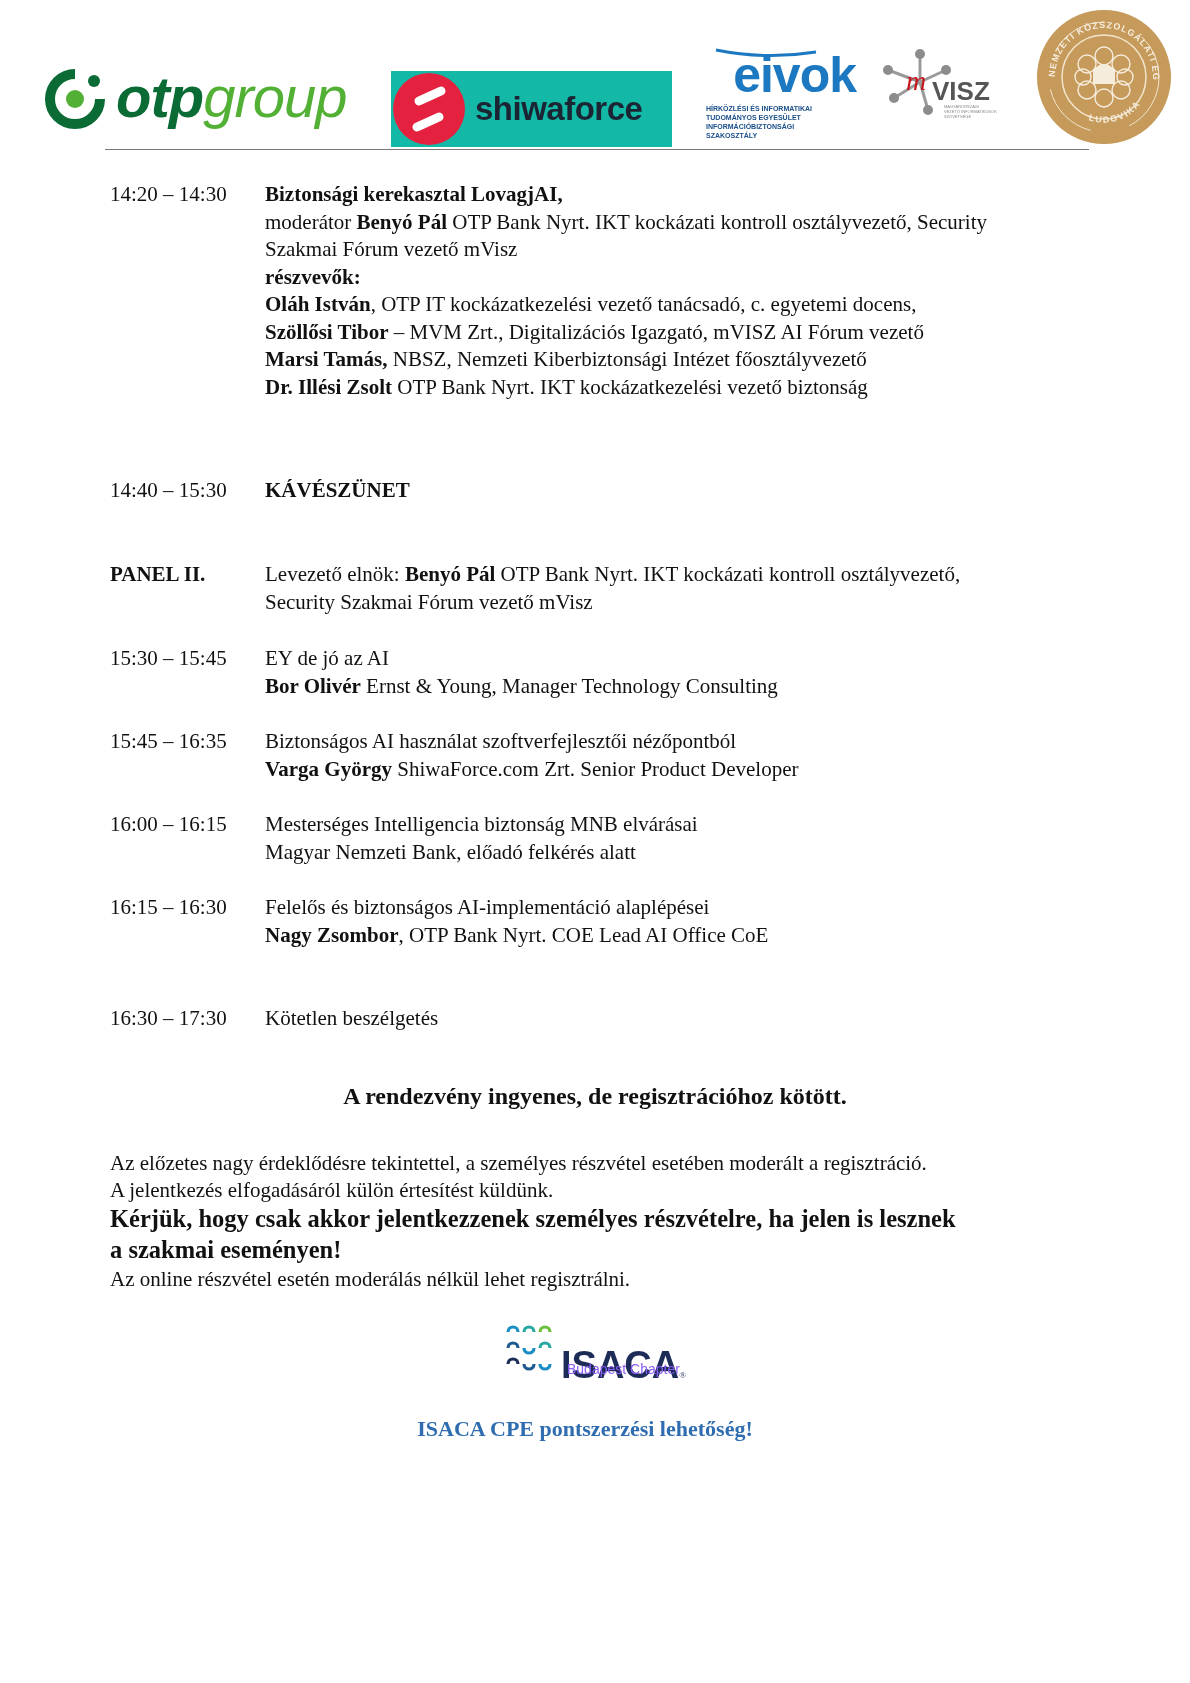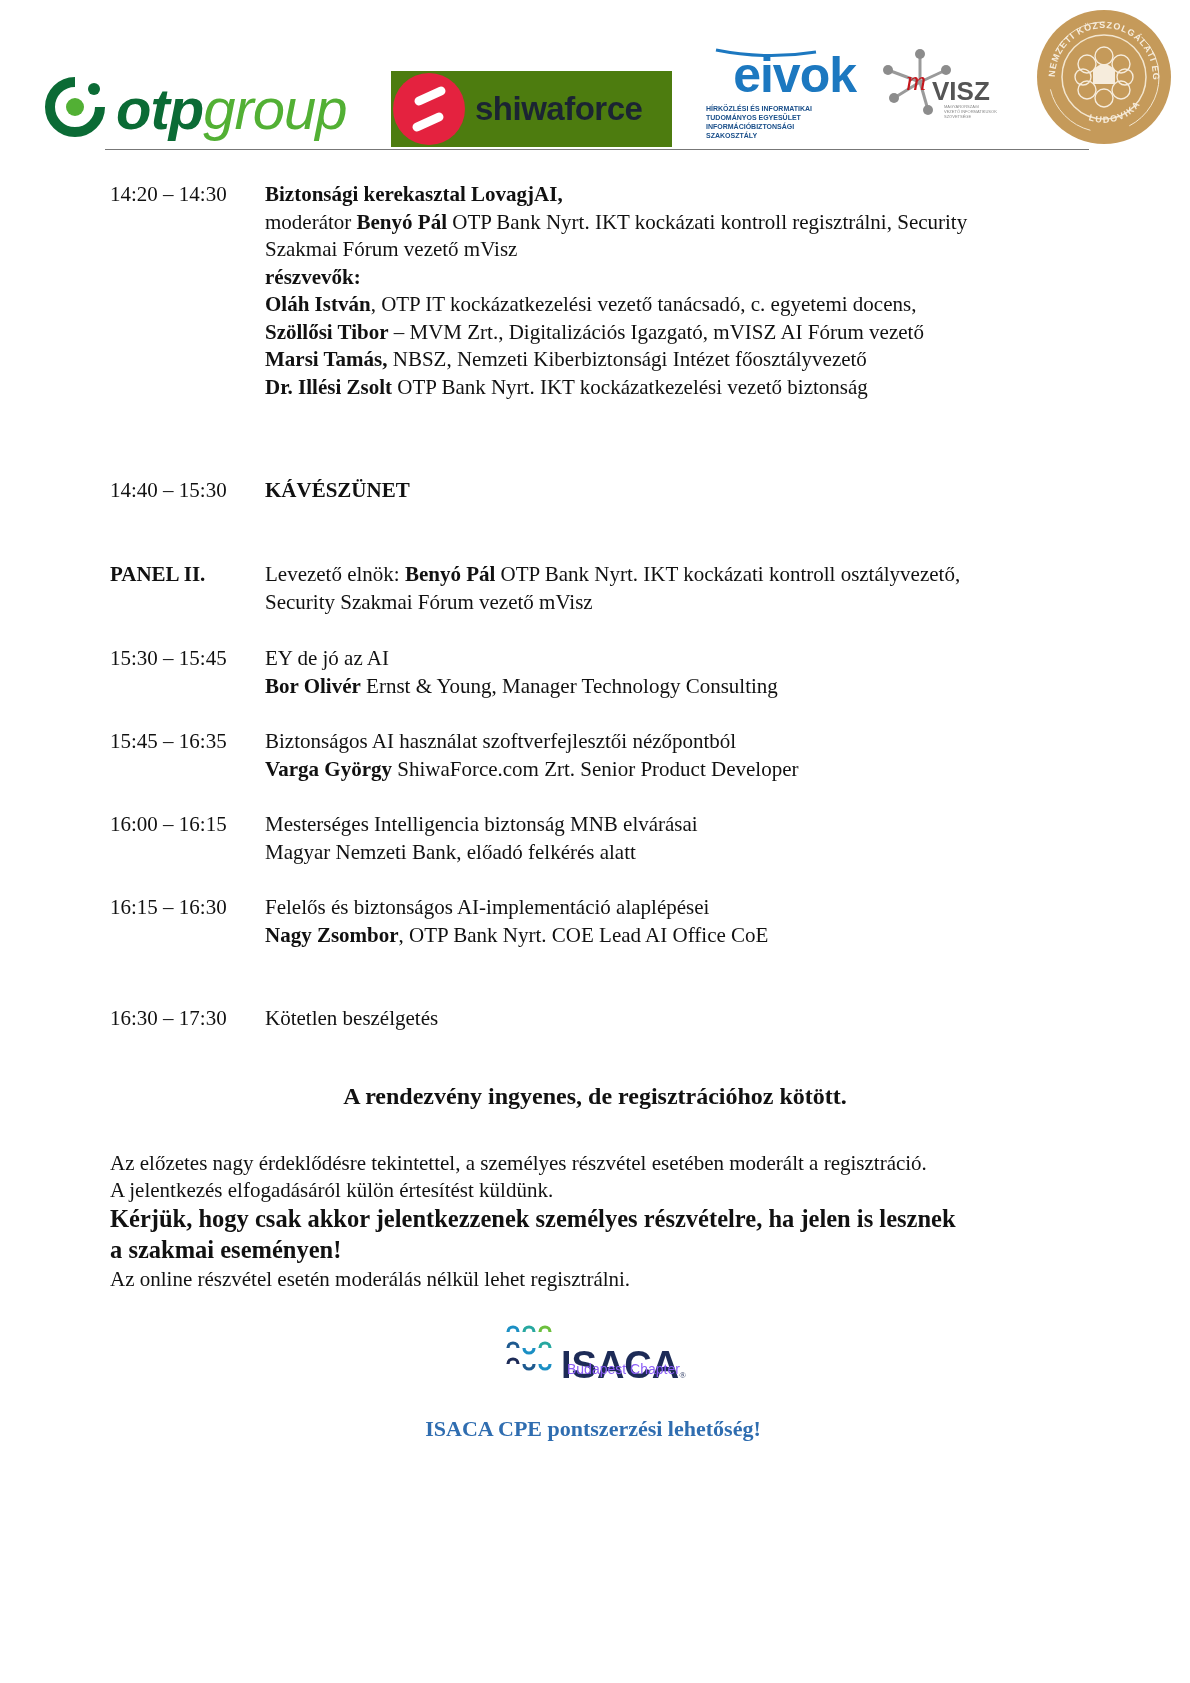--- a/index.html
+++ b/index.html
@@ -1,25 +1,25 @@
 <!DOCTYPE html>
 <html><head>
 <meta charset="utf-8">
 <style>
   html, body { margin:0; padding:0; background:#ffffff; }
   body { width:1190px; height:1683px; position:relative; overflow:hidden;
          font-family:"Liberation Serif", serif; color:#111; }
   .abs { position:absolute; }
 
   
-  .otp-logo { left:44px; top:68px; height:70px; width:340px; display:flex; align-items:flex-end; }
+  .otp-logo { left:44px; top:68px; height:70px; width:340px; display:flex; align-items:flex-start; }
   .otp-word { font-family:"Liberation Sans", sans-serif; font-size:58px; font-style:italic; letter-spacing:-1px; line-height:1; }
   .otp-bold { color:#0b6b35; font-weight:bold; }
   .otp-light { color:#52b034; }
-  .shiwa { left:391px; top:71px; width:281px; height:76px; background:#4d7c0f; display:flex; align-items:center; }
+  .shiwa { left:391px; top:71px; width:281px; height:76px; background:#14b8a6; display:flex; align-items:center; }
   .shiwa-word { font-family:"Liberation Sans", sans-serif; font-weight:bold; font-size:33px; color:#1b2433; margin-left:8px; letter-spacing:-0.5px; }
   .eivok { left:706px; top:40px; width:150px; height:100px; }
   .eivok-word { font-family:"Liberation Sans", sans-serif; font-weight:bold; font-size:50px; color:#1c78c0; line-height:1; letter-spacing:-1px; }
   .eivok-sub { font-family:"Liberation Sans", sans-serif; font-weight:bold; font-size:7px; color:#1a4f8a; line-height:9px; margin-top:4px; }
   .mvisz { left:880px; top:48px; width:135px; height:72px; }
   .ludovika { left:1035px; top:8px; width:138px; height:138px; }
   .header-rule { left:105px; top:149px; width:984px; height:1px; background:#777; }
 
   
   .row { position:absolute; left:110px; font-size:21px; line-height:27.5px; }
@@ -28,21 +28,21 @@
   .content div { white-space:nowrap; }
   b { font-weight:bold; }
 
   .notice-title { left:0; width:1190px; top:1083px; text-align:center; font-weight:bold; font-size:24px; }
   .para { left:110px; font-size:21px; line-height:27px; white-space:nowrap; }
   .para-bold { left:110px; font-size:24.5px; font-weight:bold; line-height:31px; white-space:nowrap; }
 
   .isaca { left:505px; top:1318px; width:200px; height:64px; }
   .isaca-word { font-family:"Liberation Sans", sans-serif; font-weight:bold; font-size:38px; color:#1d2b57; line-height:1; letter-spacing:0px; }
   .isaca-sub { font-family:"Liberation Sans", sans-serif; font-size:14px; color:#8b5cf6; }
-  .cpe { left:8px; width:1170px; top:1416px; text-align:center; font-weight:bold; font-size:22px; color:#2f6db0; }
+  .cpe { left:0; width:1170px; top:1416px; text-align:center; font-weight:bold; font-size:22px; color:#2f6db0; }
 </style>
 </head>
 <body>
 
 <div class="abs otp-logo">
   <svg width="62" height="62" viewBox="0 0 62 62">
     <path d="M31 6 A25 25 0 1 0 56 31" stroke="#0b6b35" stroke-width="10" fill="none"></path>
     <circle cx="31" cy="31" r="9" fill="#52b034"></circle>
     <circle cx="50" cy="13" r="6" fill="#0b6b35"></circle>
   </svg>
@@ -122,21 +122,21 @@
     <path d="M58 62 Q69 50 80 62" fill="#f6ecdc"></path>
   </svg>
 </div>
 
 <div class="abs header-rule"></div>
 
 <div class="row" style="top:181px;">
   <span class="time">14:20 – 14:30</span>
   <div class="content">
     <div><b>Biztonsági kerekasztal LovagjAI,</b></div>
-    <div><span>moderátor </span><b>Benyó Pál</b><span> OTP Bank Nyrt. IKT kockázati kontroll regisztrálni, Security</span></div>
+    <div><span>moderátor </span><b>Benyó Pál</b><span> OTP Bank Nyrt. IKT kockázati kontroll osztályvezető, Security</span></div>
     <div>Szakmai Fórum vezető mVisz</div>
     <div><b>részvevők:</b></div>
     <div><b>Oláh István</b><span>, OTP IT kockázatkezelési vezető tanácsadó, c. egyetemi docens,</span></div>
     <div><b>Szöllősi Tibor</b><span> – MVM Zrt., Digitalizációs Igazgató, mVISZ AI Fórum vezető</span></div>
     <div><b>Marsi Tamás,</b><span> NBSZ, Nemzeti Kiberbiztonsági Intézet főosztályvezető</span></div>
     <div><b>Dr. Illési Zsolt</b><span> OTP Bank Nyrt. IKT kockázatkezelési vezető biztonság</span></div>
   </div>
 </div>
 
 <div class="row" style="top:477px;">

